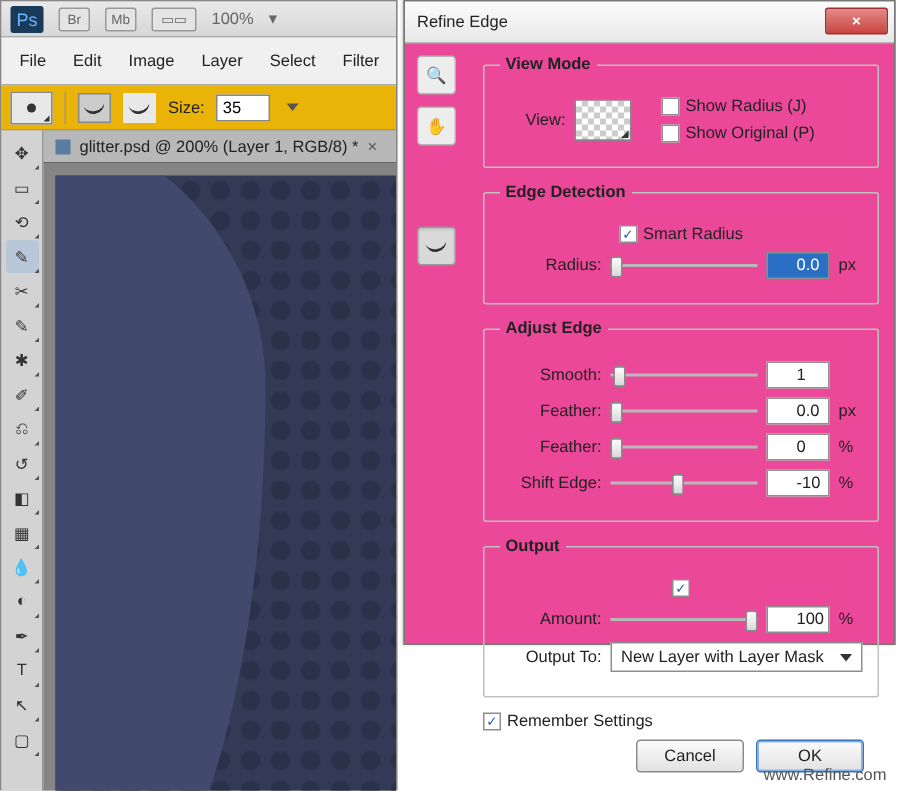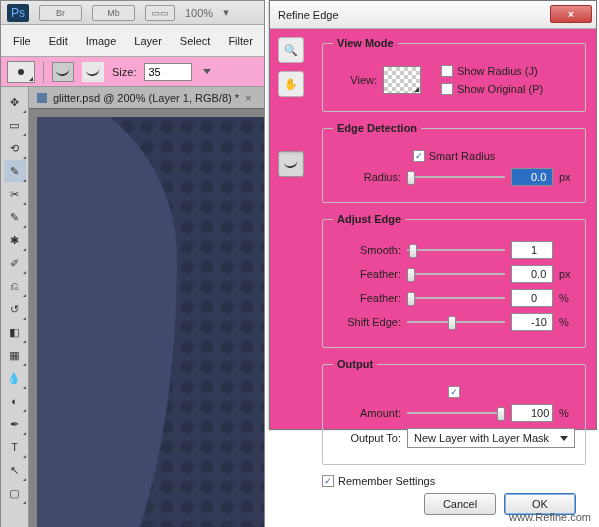--- a/index.html
+++ b/index.html
@@ -2,30 +2,30 @@
 <html><head>
 <meta charset="utf-8">
 <style>
 * { margin: 0; padding: 0; box-sizing: border-box; font-family: Tahoma, Arial, sans-serif; font-size: 11px; }
 body { background: #fff; width: 599px; height: 527px; overflow: hidden; position: relative; }
 
 
 .ps-window { position: absolute; left: 0; top: 0; width: 265px; height: 527px; background: #d3d3d3; border: 1px solid #888; }
 .ps-titlebar { height: 24px; background: linear-gradient(#e9e9e9,#d8d8d8); display: flex; align-items: center; padding: 0 6px; gap: 10px; border-bottom: 1px solid #aaa; }
 .ps-logo { width: 22px; height: 18px; background: #1a3a5a; color: #6cb5ff; font-weight: normal; font-size: 12px; display: flex; align-items: center; justify-content: center; border-radius: 2px; }
-.ps-titlebar-btn { width: 43px; height: 16px; border: 1px solid #999; background: #e4e4e4; border-radius: 2px; font-size: 9px; display: flex; align-items: center; justify-content: center; color: #666; }
+.ps-titlebar-btn { width: 21px; height: 16px; border: 1px solid #999; background: #e4e4e4; border-radius: 2px; font-size: 9px; display: flex; align-items: center; justify-content: center; color: #666; }
 .ps-menu { height: 32px; background: #f0f0f0; display: flex; align-items: center; padding: 0 4px; gap: 2px; border-bottom: 1px solid #aaa; color:#222; }
 .ps-menu span { padding: 3px 8px; }
-.ps-options { height: 30px; background: #f9a8d4; display: flex; align-items: center; padding: 0 6px; gap: 8px; border-bottom: 1px solid #999; }
+.ps-options { height: 30px; background: #eab308; display: flex; align-items: center; padding: 0 6px; gap: 8px; border-bottom: 1px solid #999; }
 .brush-prev { width: 28px; height: 22px; border: 1px solid #888; background: #e8e8e8; display: flex; align-items: center; justify-content: center; position: relative; }
 .brush-dot { width: 6px; height: 6px; background: #333; border-radius: 50%; }
 .brush-tri { position: absolute; right: 1px; bottom: 1px; width: 0; height: 0; border-left: 4px solid transparent; border-bottom: 4px solid #333; }
 .brush-ic { width: 22px; height: 20px; border: 1px solid #888; background: #ccc; display: flex; align-items: center; justify-content: center; }
 .brush-stroke { width: 14px; height: 8px; border-bottom: 2px solid #333; border-radius: 0 0 8px 8px; transform: rotate(-10deg); }
-.size-in { width: 48px; height: 18px; border: 1px solid #888; background: #fff; padding: 0 3px; display: flex; align-items: center; }
+.size-in { width: 36px; height: 18px; border: 1px solid #888; background: #fff; padding: 0 3px; display: flex; align-items: center; }
 .size-arrow { width: 0; height: 0; border-left: 4px solid transparent; border-right: 4px solid transparent; border-top: 5px solid #555; margin-left: 3px; }
 
 .ps-body { display: flex; height: calc(100% - 76px); }
 .ps-tools { width: 28px; background: #d3d3d3; border-right: 1px solid #999; display: flex; flex-direction: column; align-items: center; padding-top: 4px; gap: 1px; }
 .tool { width: 22px; height: 22px; display: flex; align-items: center; justify-content: center; position: relative; border-radius: 2px; color:#333; }
 .tool.sel { background: #b9c8d9; }
 .tool .tri { position: absolute; right: 0; bottom: 0; width: 0; height: 0; border-left: 3px solid transparent; border-bottom: 3px solid #555; }
 .ps-canvaswrap { flex: 1; background: #858585; position: relative; }
 .doc-tab { height: 22px; background: #b8b8b8; border-bottom: 1px solid #666; display: flex; align-items: center; padding: 0 8px; gap: 6px; color: #222; }
 .doc-tab .x { color: #555; }

